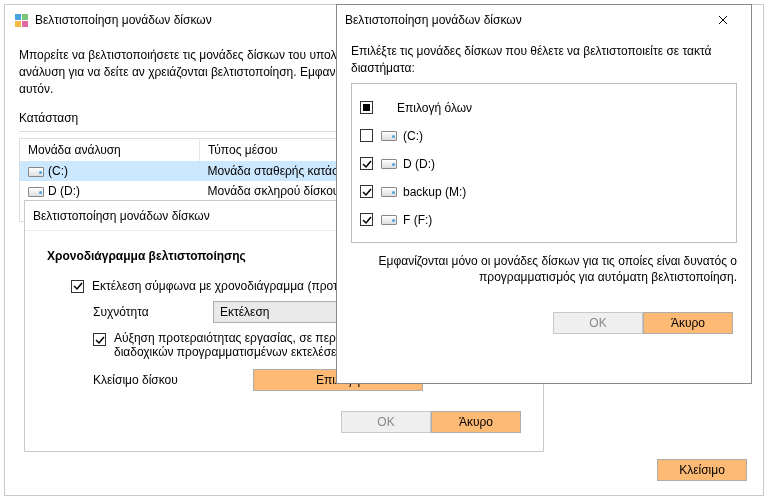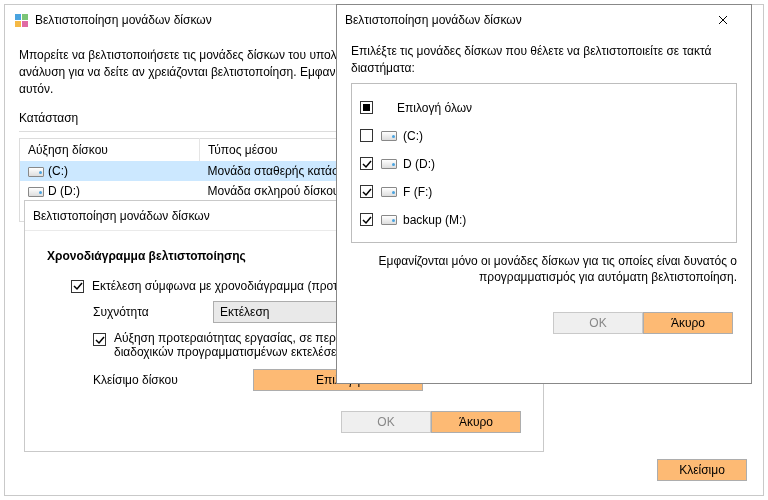--- a/index.html
+++ b/index.html
@@ -75,21 +75,21 @@
     </span>
     <span class="title">Βελτιστοποίηση μονάδων δίσκων</span>
   </div>
   <div class="content">
     <div class="desc">Μπορείτε να βελτιστοποιήσετε τις μονάδες δίσκων του υπολογιστή σας ώστε να λειτουργεί πιο αποτελεσματικά ή να πραγματοποιήσετε ανάλυση για να δείτε αν χρειάζονται βελτιστοποίηση. Εμφανίζονται μόνο οι μονάδες δίσκων στον υπολογιστή σας ή είναι συνδεδεμένες σε αυτόν.</div>
     <div class="section-label">Κατάσταση</div>
     <div class="hr"></div>
     <table class="drives">
       <thead>
         <tr>
-          <th style="width:180px">Αύξηση δίσκου</th>
+          <th style="width:180px">Μονάδα ανάλυση</th>
           <th>Τύπος μέσου</th>
         </tr>
       </thead>
       <tbody>
         <tr class="selected">
           <td><span class="drive-icon ssd"></span><span>(C:)</span></td>
           <td>Μονάδα σταθερής κατάστασης</td>
         </tr>
         <tr>
           <td><span class="drive-icon"></span><span>D (D:)</span></td>
@@ -189,30 +189,30 @@
         <span class="drive-icon"></span>
         <span>D (D:)</span>
       </div>
       <div class="item">
         <span class="chk checked">
             <svg viewBox="0 0 10 10">
               <path d="M1 5 L4 8 L9 2" stroke="#000" stroke-width="1.5" fill="none"></path>
             </svg>
           </span>
         <span class="drive-icon"></span>
-        <span>F (F:)</span>
+        <span>backup (M:)</span>
       </div>
       <div class="item">
         <span class="chk checked">
             <svg viewBox="0 0 10 10">
               <path d="M1 5 L4 8 L9 2" stroke="#000" stroke-width="1.5" fill="none"></path>
             </svg>
           </span>
         <span class="drive-icon"></span>
-        <span>backup (M:)</span>
+        <span>F (F:)</span>
       </div>
     </div>
     <div class="note">Εμφανίζονται μόνο οι μονάδες δίσκων για τις οποίες είναι δυνατός ο προγραμματισμός για αυτόματη βελτιστοποίηση.</div>
     <div class="btn-row" style="margin-top:26px">
       <div class="btn disabled">OK</div>
       <div class="btn">Άκυρο</div>
     </div>
   </div>
 </div>
 

